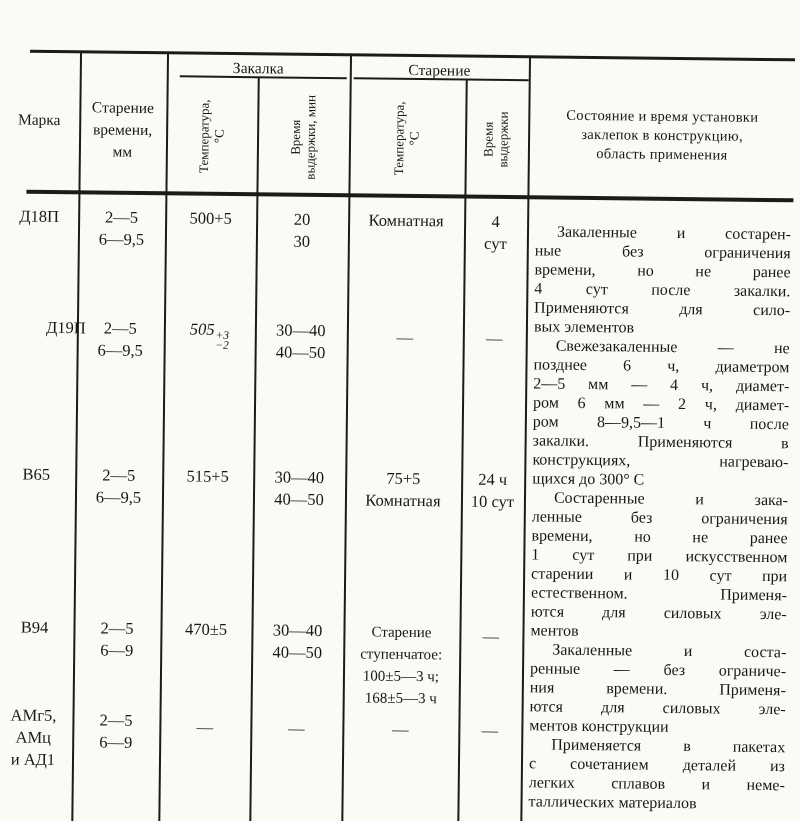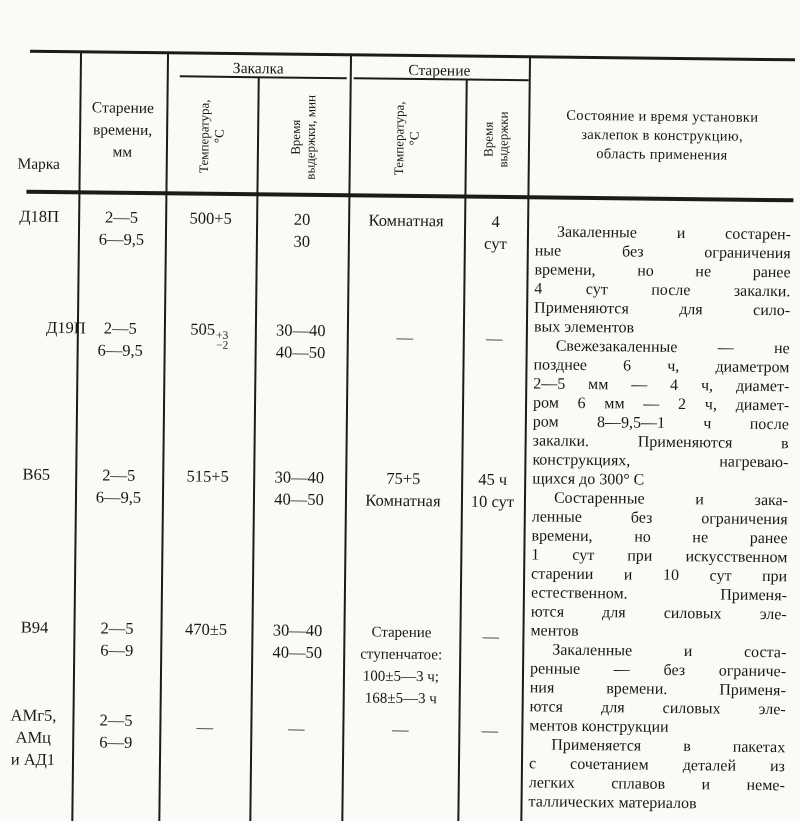--- a/index.html
+++ b/index.html
@@ -22,21 +22,21 @@
   .hlabel { position:absolute; text-align:center; font-size:15.5px; line-height:19px; }
   .rotwrap { position:absolute; display:flex; align-items:center; justify-content:center; }
   .rotin { transform:rotate(-90deg); font-size:13px; line-height:14.5px; text-align:center; white-space:nowrap; }
   .usagecol { position:absolute; left:537px; top:216px; width:256px; font-size:16px; line-height:19px; }
   .para .ln { text-align:justify; text-align-last:justify; }
   .para .ln-first { text-indent:22px; }
   .para .ln-last { text-align-last:left; }
   .small-lines { font-size:15px; }
   .pmstack { display:inline-flex; flex-direction:column; vertical-align:-4px;
              font-size:11.5px; line-height:10px; text-align:left; margin-left:1px; }
-  .nowrap { white-space:nowrap; }
+  .nowrap { white-space:nowrap;font-style:italic; }
 </style>
 </head>
 <body>
 
 <div class="page">
 
 
   <div class="sheet">
 
     <div class="hrule" style="left:30px;top:50px;width:765px;height:3px;"></div>
@@ -45,21 +45,21 @@
     <div class="hrule" style="left:28px;top:190px;width:767px;height:3.5px;"></div>
     <div class="vrule" style="left:80px;top:51px;width:2px;height:770px;"></div>
     <div class="vrule" style="left:167px;top:51px;width:2px;height:770px;"></div>
     <div class="vrule" style="left:258px;top:75px;width:2px;height:746px;"></div>
     <div class="vrule" style="left:350px;top:51px;width:2px;height:770px;"></div>
     <div class="vrule" style="left:466px;top:75px;width:2px;height:746px;"></div>
     <div class="vrule" style="left:529px;top:51px;width:2px;height:770px;"></div>
 
     <div class="hlabel" style="left:167px;top:56px;width:183px;">Закалка</div>
     <div class="hlabel" style="left:350px;top:56px;width:179px;">Старение</div>
-    <div class="hlabel" style="left:0;top:110px;width:80px;margin-top:44px;">Марка</div>
+    <div class="hlabel" style="left:0;top:110px;width:80px;">Марка</div>
     <div class="hlabel" style="left:80px;top:96px;width:87px;line-height:22px;">
         <div class="ln ln-first">Старение</div>
         <div class="ln">времени,</div>
         <div class="ln ln-last">мм</div>
       </div>
 
     <div class="rotwrap" style="left:167px;top:82px;width:91px;height:104px;">
       <div class="rotin">
           <div class="ln ln-first">Температура,</div>
           <div class="ln ln-last">°С</div>
@@ -140,21 +140,21 @@
     <div class="cell" style="left:167px;top:464px;width:91px;">515+5</div>
     <div class="cell" style="left:258px;top:464px;width:92px;">
         <div class="ln ln-first">30—40</div>
         <div class="ln ln-last">40—50</div>
       </div>
     <div class="cell" style="left:350px;top:464px;width:116px;">
         <div class="ln ln-first">75+5</div>
         <div class="ln ln-last">Комнатная</div>
       </div>
     <div class="cell" style="left:466px;top:464px;width:63px;">
-        <div class="ln ln-first">45 ч</div>
+        <div class="ln ln-first">24 ч</div>
         <div class="ln ln-last">10 сут</div>
       </div>
 
     <div class="cell" style="left:2px;top:617px;width:78px;">
         <div class="ln ln-first ln-last">В94</div>
       </div>
     <div class="cell" style="left:80px;top:617px;width:87px;">
         <div class="ln ln-first">2—5</div>
         <div class="ln ln-last">6—9</div>
       </div>

